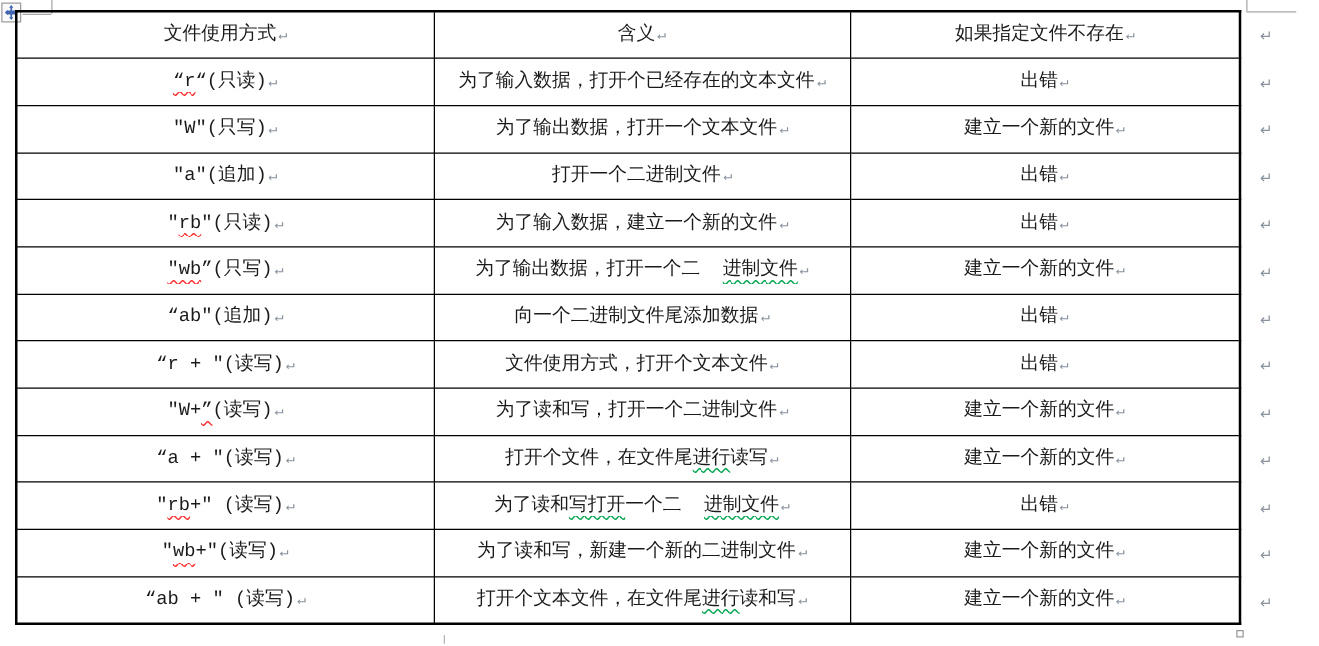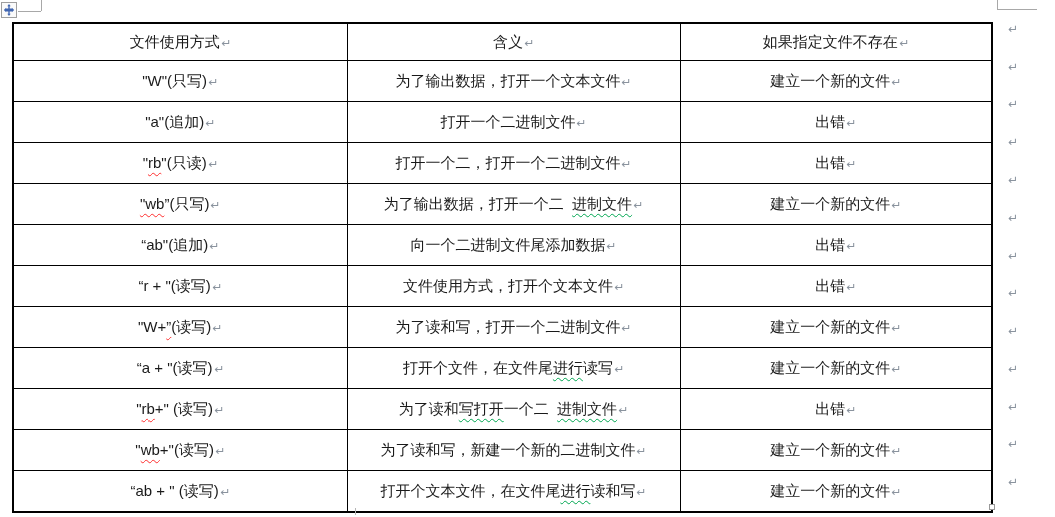--- a/index.html
+++ b/index.html
@@ -3,24 +3,25 @@
 <meta charset="utf-8">
 <style>
   html,body{margin:0;padding:0;}
   body{
     width:1055px;height:517px;position:relative;overflow:hidden;
     background:#ffffff;
     font-family:"Liberation Sans","DejaVu Sans",sans-serif;
   }
   
   table.word-table{
-    position:absolute;left:12px;top:22px;
+    position:absolute;left:12px;top:8px;
     width:979px;height:491px;
     border-collapse:collapse;table-layout:fixed;
     border:2px solid #000;
+    font-family:Liberation Mono, monospace;
   }
   table.word-table tr{height:37.7px;}
   table.word-table th,
   table.word-table td{
     border:1px solid #000;
     padding:0 4px;
     text-align:center;vertical-align:middle;
     font-size:15px;font-weight:400;color:#1a1a1a;
     white-space:pre-wrap;line-height:1.2;
   }
@@ -92,32 +93,37 @@
   </colgroup>
   <thead>
       <tr>
         <th><span>文件使用方式</span><span class="cell-mark">↵</span></th>
         <th><span>含义</span><span class="cell-mark">↵</span></th>
         <th><span>如果指定文件不存在</span><span class="cell-mark">↵</span></th>
       </tr>
     </thead>
   <tbody>
       <tr>
+        <td><span class="u-red">“r</span><span>“(只读)</span><span class="cell-mark">↵</span></td>
+        <td><span>为了输入数据，打开个已经存在的文本文件</span><span class="cell-mark">↵</span></td>
+        <td><span>出错</span><span class="cell-mark">↵</span></td>
+      </tr>
+      <tr>
         <td><span>"W"(只写)</span><span class="cell-mark">↵</span></td>
         <td><span>为了输出数据，打开一个文本文件</span><span class="cell-mark">↵</span></td>
         <td><span>建立一个新的文件</span><span class="cell-mark">↵</span></td>
       </tr>
       <tr>
         <td><span>"a"(追加)</span><span class="cell-mark">↵</span></td>
         <td><span>打开一个二进制文件</span><span class="cell-mark">↵</span></td>
         <td><span>出错</span><span class="cell-mark">↵</span></td>
       </tr>
       <tr>
         <td><span>"</span><span class="u-red">rb</span><span>"(只读)</span><span class="cell-mark">↵</span></td>
-        <td><span>打开一个二，打开一个二进制文件</span><span class="cell-mark">↵</span></td>
+        <td><span>为了输入数据，建立一个新的文件</span><span class="cell-mark">↵</span></td>
         <td><span>出错</span><span class="cell-mark">↵</span></td>
       </tr>
       <tr>
         <td><span class="u-red">"wb</span><span>”(只写)</span><span class="cell-mark">↵</span></td>
         <td><span>为了输出数据，打开一个二  </span><span class="u-green">进制文件</span><span class="cell-mark">↵</span></td>
         <td><span>建立一个新的文件</span><span class="cell-mark">↵</span></td>
       </tr>
       <tr>
         <td><span>“ab"(追加)</span><span class="cell-mark">↵</span></td>
         <td><span>向一个二进制文件尾添加数据</span><span class="cell-mark">↵</span></td>

